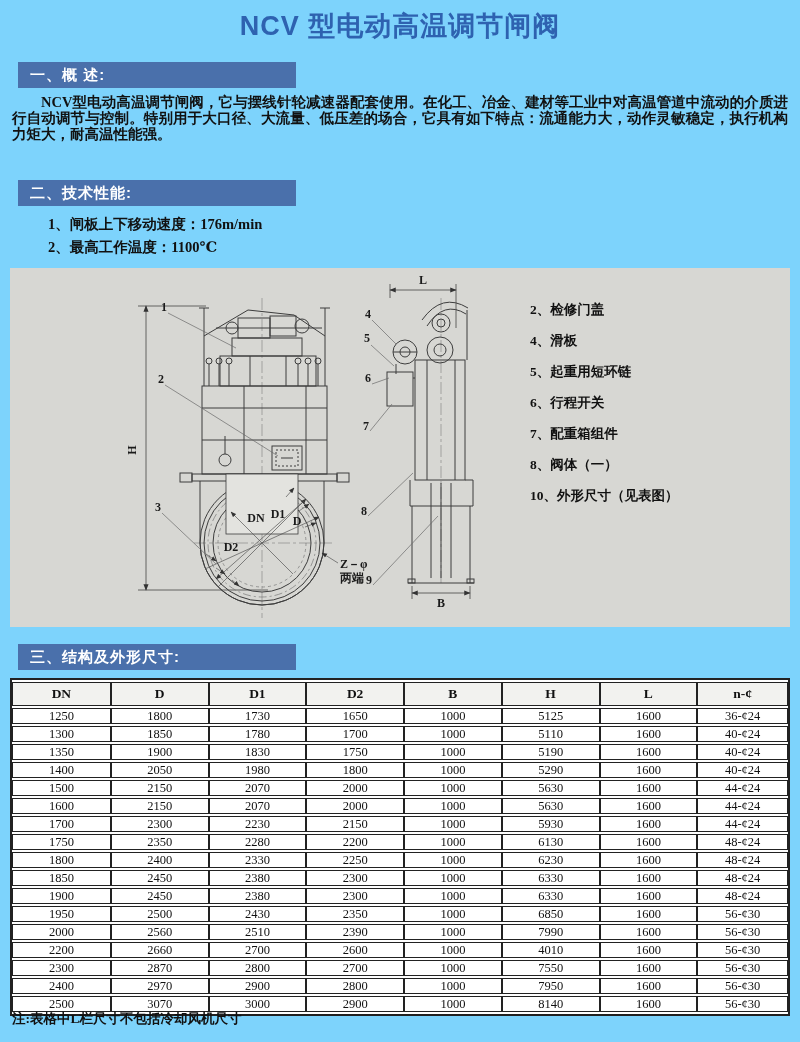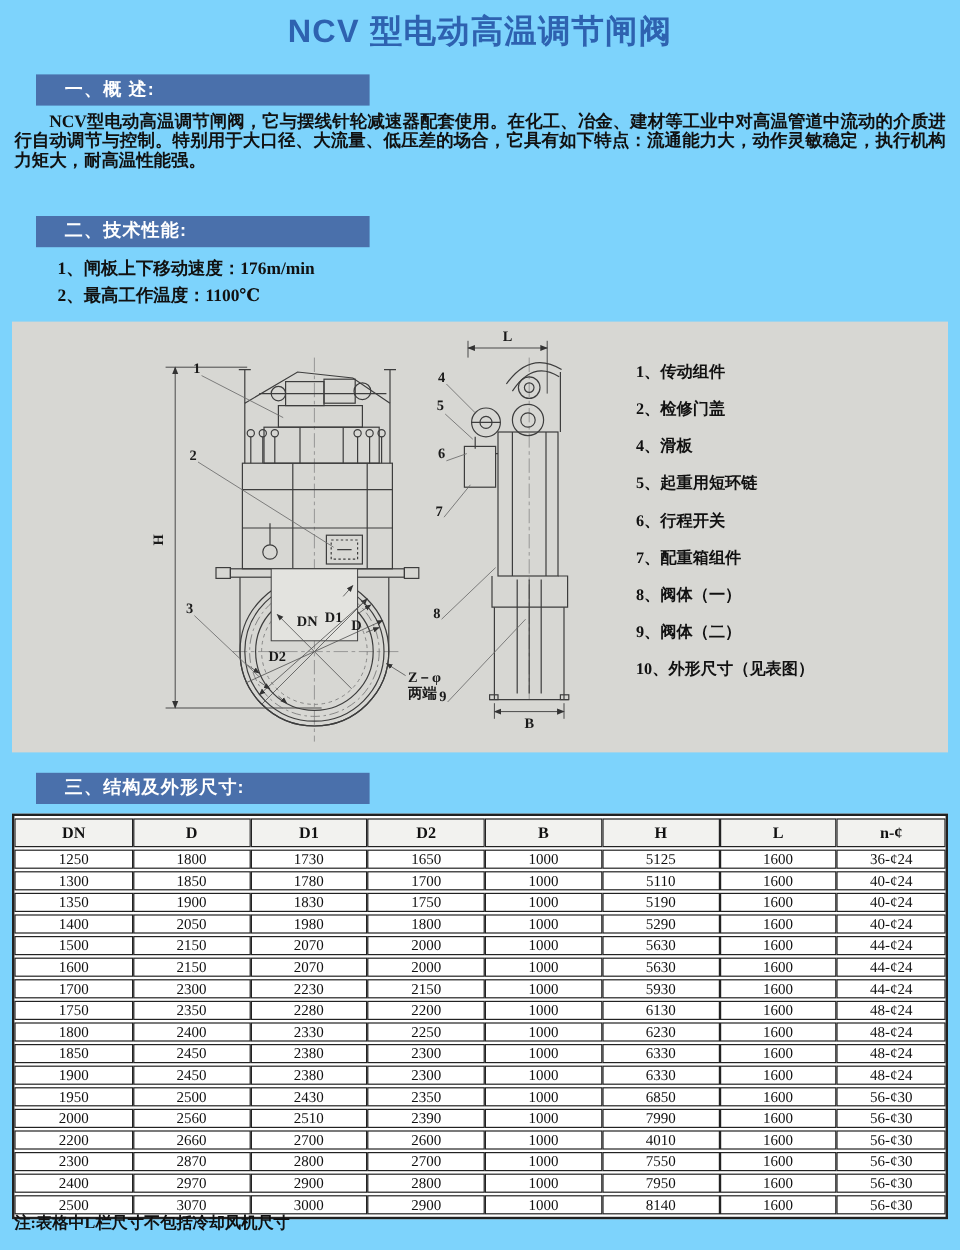--- a/index.html
+++ b/index.html
@@ -1,23 +1,23 @@
 <!DOCTYPE html>
 <html><head>
 <meta charset="utf-8">
 <style>
   html,body{margin:0;padding:0;background:#ffffff;}
   .page{position:relative;width:800px;height:1042px;background:#7dd3fc;overflow:hidden;
         font-family:"Liberation Serif","DejaVu Serif",serif;color:#111;}
   .title{position:absolute;top:8px;left:0;width:100%;margin:0;text-align:center;
          font-family:"Liberation Sans","DejaVu Sans",sans-serif;font-size:27px;font-weight:bold;
          color:#2e62b0;letter-spacing:1px;}
-  .bar{position:absolute;left:30px;width:278px;height:26px;line-height:26px;background:#4a70ab;
+  .bar{position:absolute;left:18px;width:278px;height:26px;line-height:26px;background:#4a70ab;
        color:#ffffff;font-family:"Liberation Sans","DejaVu Sans",sans-serif;font-size:15px;
-       font-weight:bold;padding-left:24px;box-sizing:border-box;letter-spacing:1px;white-space:nowrap;}
+       font-weight:bold;padding-left:12px;box-sizing:border-box;letter-spacing:1px;white-space:nowrap;}
   .bar1{top:62px}.bar2{top:180px}.bar3{top:644px}
   .para{position:absolute;top:94px;left:12px;width:776px;margin:0;font-size:14.5px;font-weight:bold;
         line-height:16px;text-indent:2em;text-align:justify;}
   .tech-list{position:absolute;top:213px;left:48px;}
   .tech-item{font-size:14.5px;font-weight:bold;line-height:23px;white-space:nowrap;}
   .panel{position:absolute;top:268px;left:10px;width:780px;height:359px;background:#d7d7d3;}
   .panel svg{position:absolute;top:0;left:0;display:block;}
   .parts{position:absolute;left:520px;top:26px;width:255px;}
   .part{font-size:13.5px;font-weight:bold;line-height:31px;white-space:nowrap;}
   .dim-table{position:absolute;top:678px;left:10px;width:780px;table-layout:fixed;
@@ -194,28 +194,26 @@
         <text x="354" y="74">5</text>
         <text x="355" y="114">6</text>
         <text x="353" y="162">7</text>
         <text x="351" y="247">8</text>
         <text x="356" y="316">9</text>
       </g>
     </svg>
 
     <div class="parts">
 
-    <div class="part">1、传动组件</div>
         <div class="part">2、检修门盖</div>
         <div class="part">4、滑板</div>
         <div class="part">5、起重用短环链</div>
         <div class="part">6、行程开关</div>
         <div class="part">7、配重箱组件</div>
         <div class="part">8、阀体（一）</div>
-        <div class="part">9、阀体（二）</div>
         <div class="part">10、外形尺寸（见表图）</div>
       </div>
   </div>
 
   <div class="bar bar3">三、结构及外形尺寸:</div>
 
   <table class="dim-table">
     <colgroup>
       <col style="width:98px">
         <col style="width:97px">

